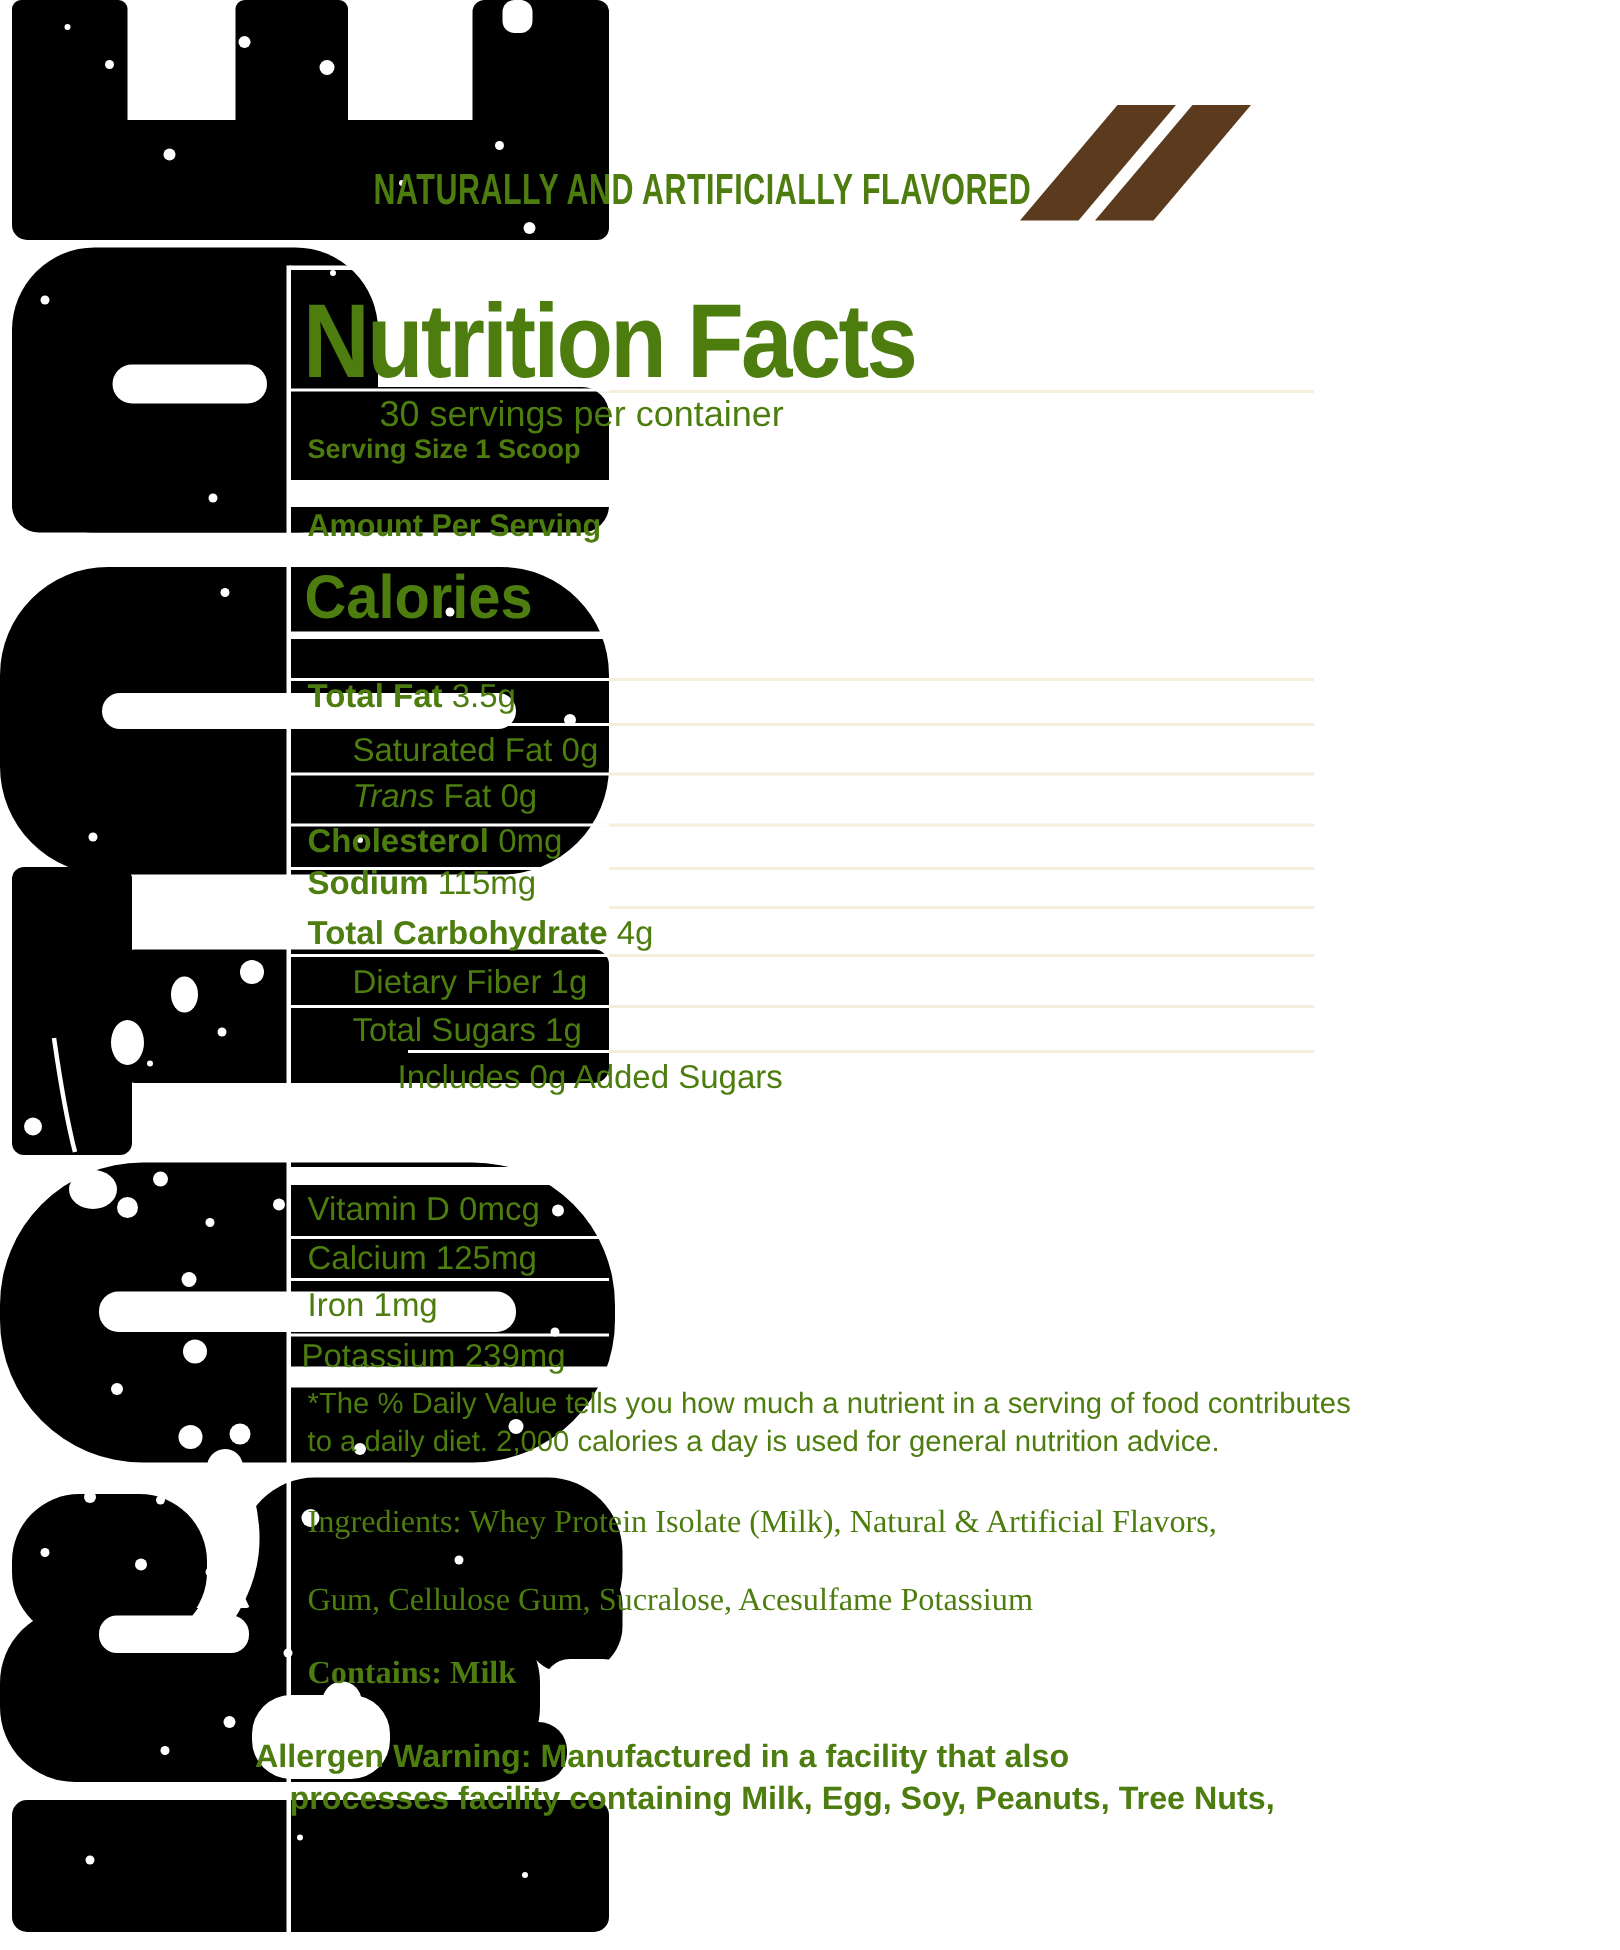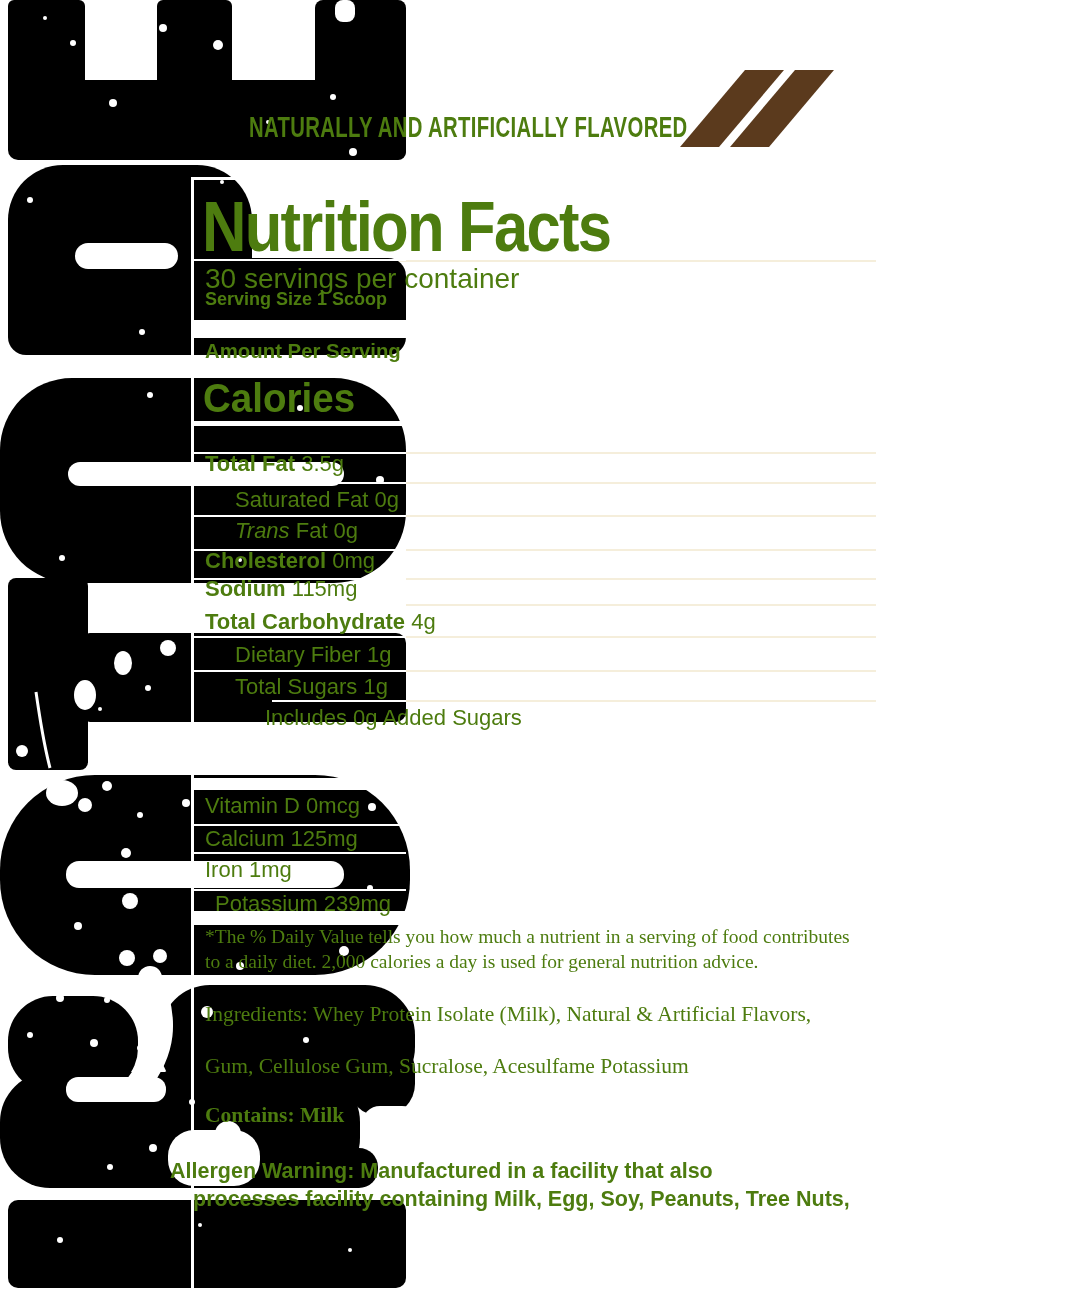--- a/index.html
+++ b/index.html
@@ -4,26 +4,26 @@
 <style>
   html,body{margin:0;padding:0;background:#ffffff;}
   #stage{position:relative;width:1080px;height:1300px;overflow:hidden;background:#ffffff;
          font-family:"Liberation Sans", sans-serif;}
   #art{position:absolute;left:0;top:0;z-index:1;}
   #textlayer{position:absolute;left:0;top:0;width:1080px;height:961px;z-index:2;color:#4d7c0f;}
   .t{position:absolute;white-space:nowrap;line-height:1.08;}
   .b{font-weight:bold;}
   .it{font-style:italic;}
   .title{font-size:70px;font-weight:bold;transform:scaleX(0.88);transform-origin:left top;letter-spacing:-2px;}
-  .serv{font-size:28px;}
+  .serv{font-size:24px;margin-left:48px;}
   .ssize{font-size:18px;font-weight:bold;}
   .amt{font-size:21px;font-weight:bold;transform:scaleX(0.97);transform-origin:left top;}
   .cal{font-size:41px;font-weight:bold;transform:scaleX(0.94);transform-origin:left top;}
   .row{font-size:22px;}
-  .foot{font-size:19.5px;font-family:Liberation Serif, serif;}
+  .foot{font-size:19.5px;}
   .ing{font-size:21.5px;font-family:Liberation Serif, serif;}
   .algn{font-size:21.5px;font-weight:bold;}
   .tagline{font-size:29px;font-weight:bold;letter-spacing:0.5px;transform:scaleX(0.70);transform-origin:left top;}
 </style>
 </head>
 <body>
 
 <div id="stage">
 
   <svg id="art" width="1080" height="1300" viewBox="0 0 1080 1300">
@@ -191,21 +191,21 @@
     <div class="t row" style="left:235px;top:519px"><span class="it">Trans</span><span> Fat 0g</span></div>
     <div class="t row" style="left:205px;top:549px"><span class="b">Cholesterol</span><span> 0mg</span></div>
     <div class="t row" style="left:205px;top:577px"><span class="b">Sodium</span><span> 115mg</span></div>
     <div class="t row" style="left:205px;top:610px"><span class="b">Total Carbohydrate</span><span> 4g</span></div>
     <div class="t row" style="left:235px;top:643px"><span>Dietary Fiber 1g</span></div>
     <div class="t row" style="left:235px;top:675px"><span>Total Sugars 1g</span></div>
     <div class="t row" style="left:265px;top:706px"><span>Includes 0g Added Sugars</span></div>
     <div class="t row" style="left:205px;top:794px"><span>Vitamin D 0mcg</span></div>
     <div class="t row" style="left:205px;top:827px"><span>Calcium 125mg</span></div>
     <div class="t row" style="left:205px;top:858px"><span>Iron 1mg</span></div>
-    <div class="t row" style="left:215px;top:892px"><span>Potassium 239mg</span></div>
+    <div class="t row" style="left:201px;top:892px"><span>Potassium 239mg</span></div>
 
     <div class="t foot" style="left:205px;top:926px">*The % Daily Value tells you how much a nutrient in a serving of food contributes</div>
     <div class="t foot" style="left:205px;top:951px">to a daily diet. 2,000 calories a day is used for general nutrition advice.</div>
 
     <div class="t ing" style="left:205px;top:1003px">Ingredients: Whey Protein Isolate (Milk), Natural &amp; Artificial Flavors,</div>
     <div class="t ing" style="left:205px;top:1055px">Gum, Cellulose Gum, Sucralose, Acesulfame Potassium</div>
 
     <div class="t ing b" style="left:205px;top:1104px">Contains: Milk</div>
 
     <div class="t algn" style="left:170px;top:1160px">Allergen Warning: Manufactured in a facility that also</div>

